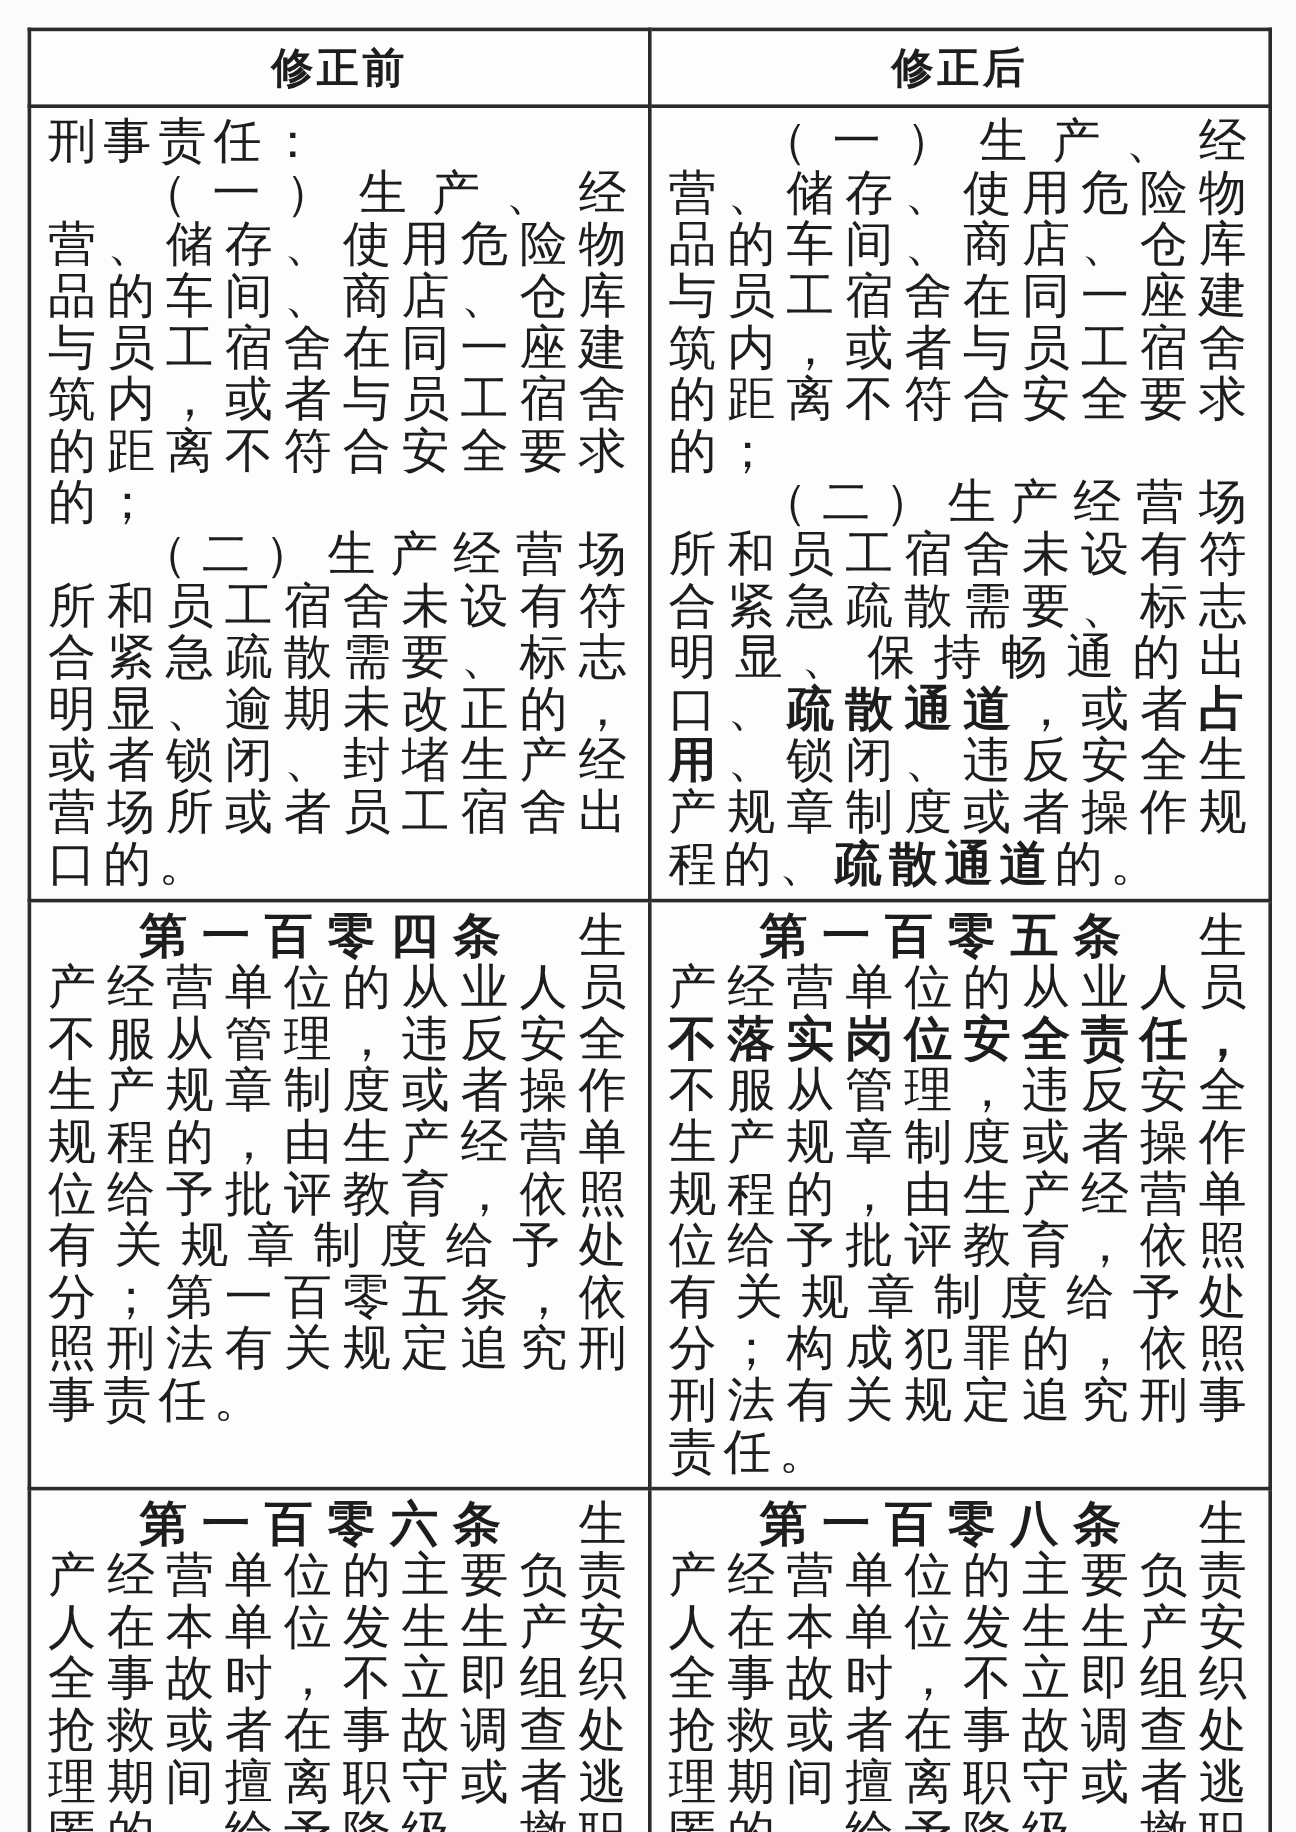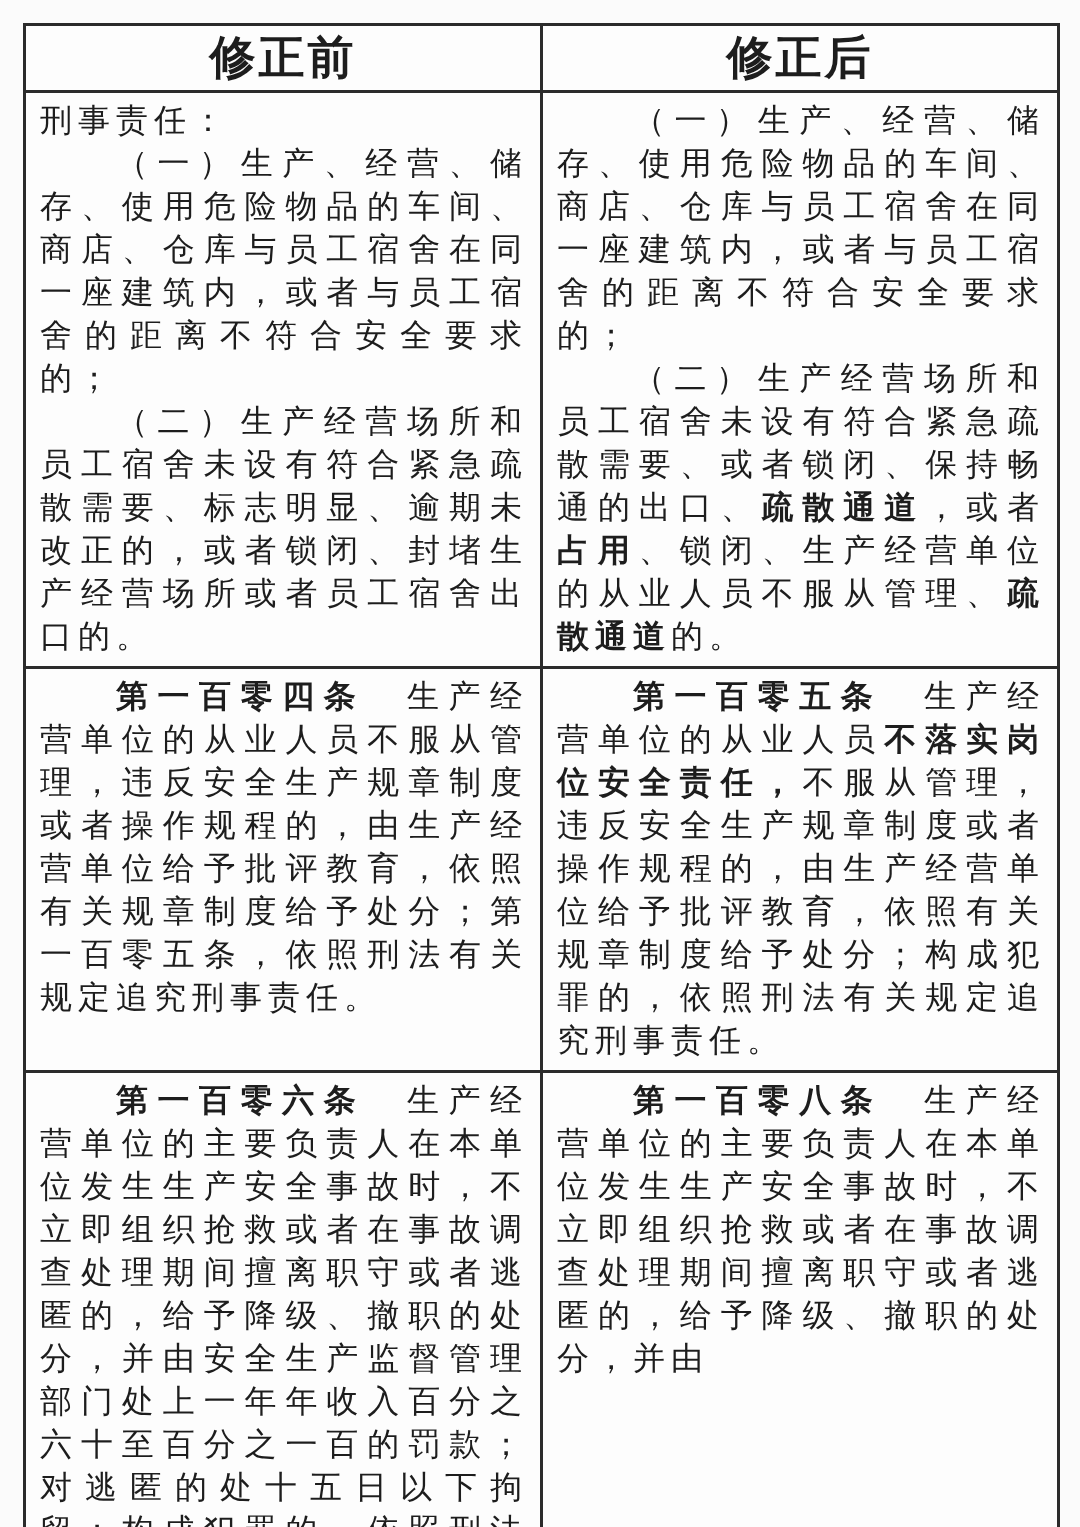--- a/index.html
+++ b/index.html
@@ -24,36 +24,36 @@
   }
   .cmp th,.cmp td{
     border:3px solid var(--border);
     width:517px;
     box-sizing:border-box;
   }
   .cmp th{
     height:64px;
     font-family:"Liberation Sans","DejaVu Sans",sans-serif;
     font-weight:700;
-    font-size:46px;
+    font-size:35px;
     letter-spacing:3px;
     text-align:center;
     vertical-align:middle;
   }
   .cmp td{
     vertical-align:top;
     padding:6px 12px 8px 14px;
   }
   tr.row-1 td{height:374px;}
   tr.row-2 td{height:295px;}
   tr.row-3 td{height:331px;}
   tr.row-4 td{height:360px;}
   .para{
     margin:0;
-    font-size:32px;
+    font-size:40px;
     line-height:43px;
     letter-spacing:6px;
     text-align:justify;
     text-align-last:left;
   }
   .para.indent{text-indent:76px;}
   .run{font-weight:400;}
   .run.bold{
     font-weight:700;
     font-family:Liberation Serif, serif;
@@ -72,21 +72,21 @@
     </thead>
     <tbody>
       <tr class="row-1">
         <td>
             <p class="para"><span class="run">刑事责任：</span></p>
             <p class="para indent"><span class="run">（一）生产、经营、储存、使用危险物品的车间、商店、仓库与员工宿舍在同一座建筑内，或者与员工宿舍的距离不符合安全要求的；</span></p>
             <p class="para indent"><span class="run">（二）生产经营场所和员工宿舍未设有符合紧急疏散需要、标志明显、逾期未改正的，或者锁闭、封堵生产经营场所或者员工宿舍出口的。</span></p>
           </td>
         <td>
             <p class="para indent"><span class="run">（一）生产、经营、储存、使用危险物品的车间、商店、仓库与员工宿舍在同一座建筑内，或者与员工宿舍的距离不符合安全要求的；</span></p>
-            <p class="para indent"><span class="run">（二）生产经营场所和员工宿舍未设有符合紧急疏散需要、或者锁闭、保持畅通的出口、</span><span class="run bold">疏散通道</span><span class="run">，或者</span><span class="run bold">占用</span><span class="run">、锁闭、生产经营单位的从业人员不服从管理、</span><span class="run bold">疏散通道</span><span class="run">的。</span></p>
+            <p class="para indent"><span class="run">（二）生产经营场所和员工宿舍未设有符合紧急疏散需要、标志明显、保持畅通的出口、</span><span class="run bold">疏散通道</span><span class="run">，或者</span><span class="run bold">占用</span><span class="run">、锁闭、违反安全生产规章制度或者操作规程的、</span><span class="run bold">疏散通道</span><span class="run">的。</span></p>
           </td>
       </tr>
       <tr class="row-2">
         <td>
             <p class="para indent"><span class="run bold">第一百零四条</span><span class="run">　生产经营单位的从业人员不服从管理，违反安全生产规章制度或者操作规程的，由生产经营单位给予批评教育，依照有关规章制度给予处分；第一百零五条，依照刑法有关规定追究刑事责任。</span></p>
           </td>
         <td>
             <p class="para indent"><span class="run bold">第一百零五条</span><span class="run">　生产经营单位的从业人员</span><span class="run bold">不落实岗位安全责任，</span><span class="run">不服从管理，违反安全生产规章制度或者操作规程的，由生产经营单位给予批评教育，依照有关规章制度给予处分；构成犯罪的，依照刑法有关规定追究刑事责任。</span></p>
           </td>
       </tr>

